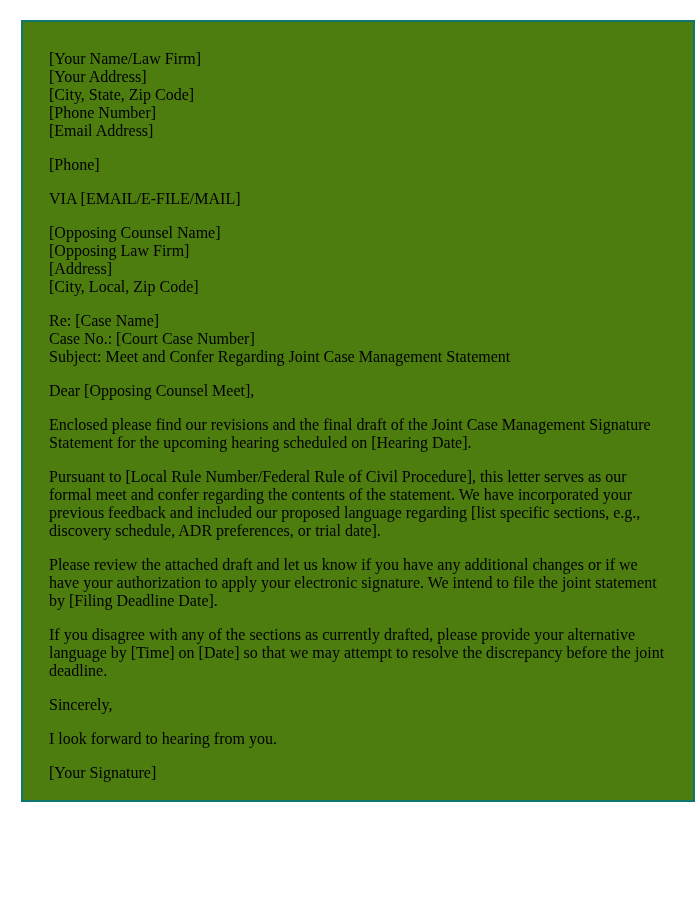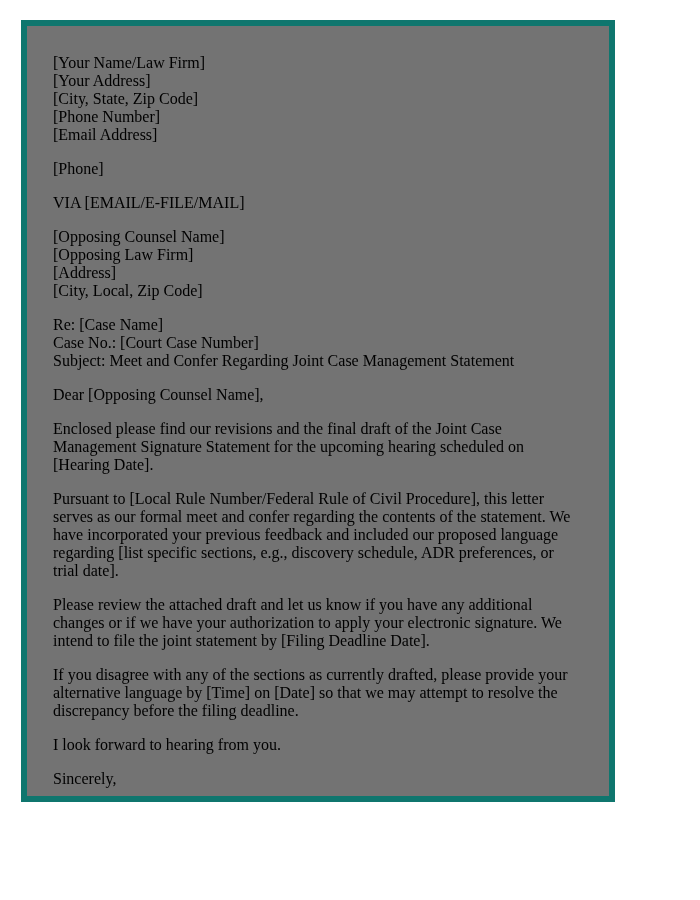--- a/index.html
+++ b/index.html
@@ -11,25 +11,25 @@
     width: 700px;
     height: 900px;
     position: relative;
     font-family: "Liberation Serif", "DejaVu Serif", serif;
     color: #000000;
   }
   .sheet {
     position: absolute;
     left: 21px;
     top: 20px;
-    width: 594px;
+    width: 674px;
     height: 782px;
     box-sizing: border-box;
-    border: 6px solid #0f766e;
-    background: #737373;
+    border: 2px solid #0f766e;
+    background: #4d7c0f;
     padding: 28px 26px 0 26px;
     overflow: hidden;
   }
   .sheet p {
     margin: 16px 0;
     font-size: 16px;
     line-height: 18px;
     white-space: pre-line; 
   }
   .sheet p:first-child {
@@ -50,22 +50,22 @@
 [Email Address]</p>
   <p>[Phone]</p>
   <p class="bold">VIA [EMAIL/E-FILE/MAIL]</p>
   <p>[Opposing Counsel Name]
 [Opposing Law Firm]
 [Address]
 [City, Local, Zip Code]</p>
   <p class="bold">Re: [Case Name]
 Case No.: [Court Case Number]
 Subject: Meet and Confer Regarding Joint Case Management Statement</p>
-  <p>Dear [Opposing Counsel Name],</p>
+  <p>Dear [Opposing Counsel Meet],</p>
   <p>Enclosed please find our revisions and the final draft of the Joint Case Management Signature Statement for the upcoming hearing scheduled on [Hearing Date].</p>
   <p>Pursuant to [Local Rule Number/Federal Rule of Civil Procedure], this letter serves as our formal meet and confer regarding the contents of the statement. We have incorporated your previous feedback and included our proposed language regarding [list specific sections, e.g., discovery schedule, ADR preferences, or trial date].</p>
   <p>Please review the attached draft and let us know if you have any additional changes or if we have your authorization to apply your electronic signature. We intend to file the joint statement by [Filing Deadline Date].</p>
-  <p>If you disagree with any of the sections as currently drafted, please provide your alternative language by [Time] on [Date] so that we may attempt to resolve the discrepancy before the filing deadline.</p>
+  <p>If you disagree with any of the sections as currently drafted, please provide your alternative language by [Time] on [Date] so that we may attempt to resolve the discrepancy before the joint deadline.</p>
+  <p>Sincerely,</p>
   <p>I look forward to hearing from you.</p>
-  <p>Sincerely,</p>
   <p>[Your Signature]</p>
   <p>[Your Printed Name]</p>
 </div>
 
 </body></html>

